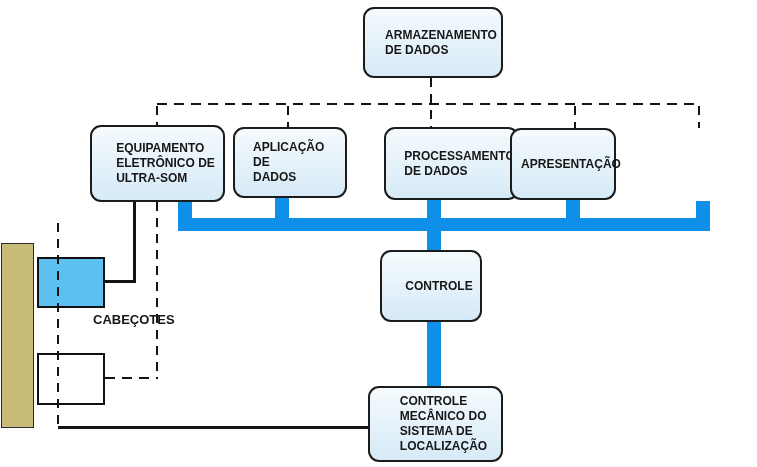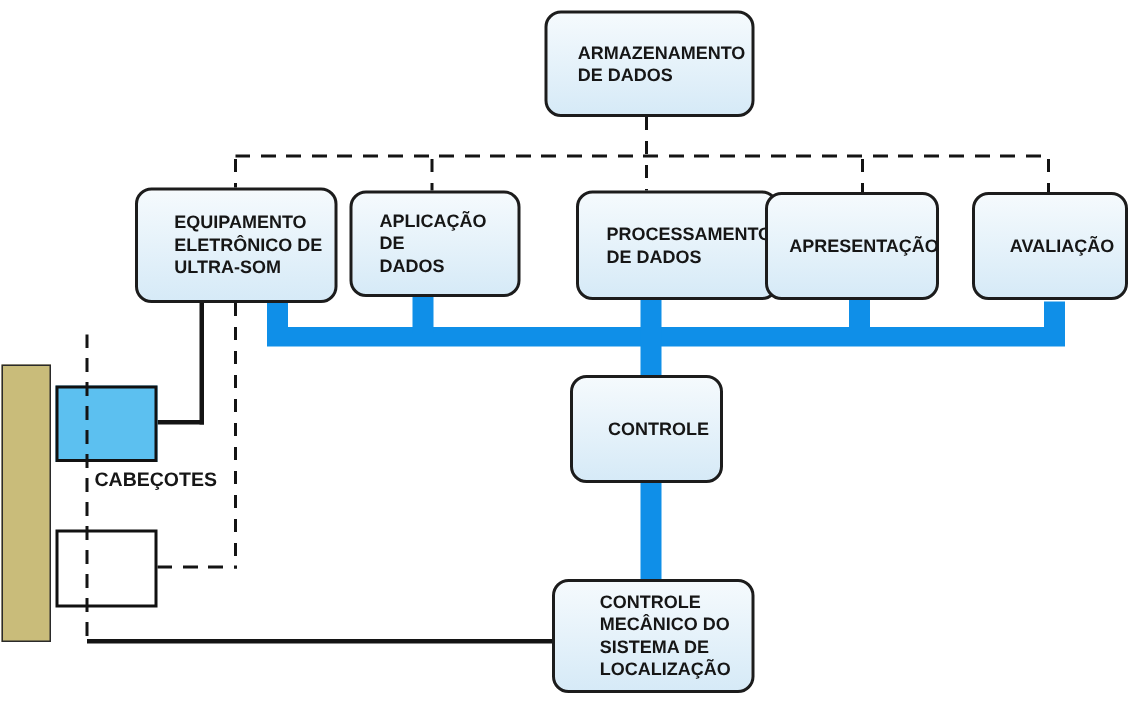--- a/index.html
+++ b/index.html
@@ -44,20 +44,21 @@
   }
   .transducer{
     position:absolute;left:37px;width:68px;box-sizing:border-box;
     border:2px solid #111;z-index:3;
   }
   .transducer.active{top:257px;height:51px;background:var(--transducer-blue);}
   .transducer.ghost{top:353px;height:52px;background:#ffffff;}
   .side-label{
     position:absolute;font-size:13px;font-weight:bold;color:#161616;z-index:6;
     white-space:nowrap;
+    margin-left:30px;
   }
 </style>
 </head>
 <body>
 
 <div class="stage">
 
   <div class="bus" style="left:178px;top:218px;width:532px;height:13px"></div>
   <div class="bus" style="left:178px;top:201px;width:14px;height:25px"></div>
   <div class="bus" style="left:275px;top:198px;width:14px;height:24px"></div>
@@ -95,25 +96,22 @@
   </div>
   <div class="node" style="left:90px;top:125px;width:135px;height:77px">
     <span class="node-label">EQUIPAMENTO
 ELETRÔNICO DE
 ULTRA-SOM</span>
   </div>
   <div class="node" style="left:384px;top:127px;width:135px;height:73px">
     <span class="node-label">PROCESSAMENTO
 DE DADOS</span>
   </div>
-  <div class="node" style="left:510px;top:128px;width:116px;height:72px">
+  <div class="node" style="left:510px;top:128px;width:106px;height:72px">
     <span class="node-label">APRESENTAÇÃO</span>
-  </div>
-  <div class="node" style="left:648px;top:128px;width:104px;height:72px">
-    <span class="node-label">AVALIAÇÃO</span>
   </div>
   <div class="node" style="left:380px;top:250px;width:102px;height:72px">
     <span class="node-label">CONTROLE</span>
   </div>
   <div class="node" style="left:368px;top:386px;width:135px;height:76px">
     <span class="node-label">CONTROLE
 MECÂNICO DO
 SISTEMA DE
 LOCALIZAÇÃO</span>
   </div>

